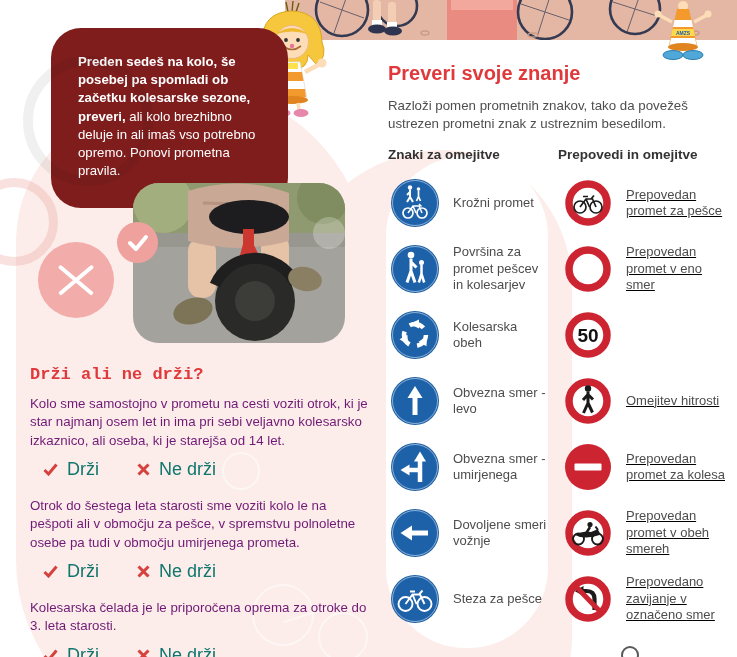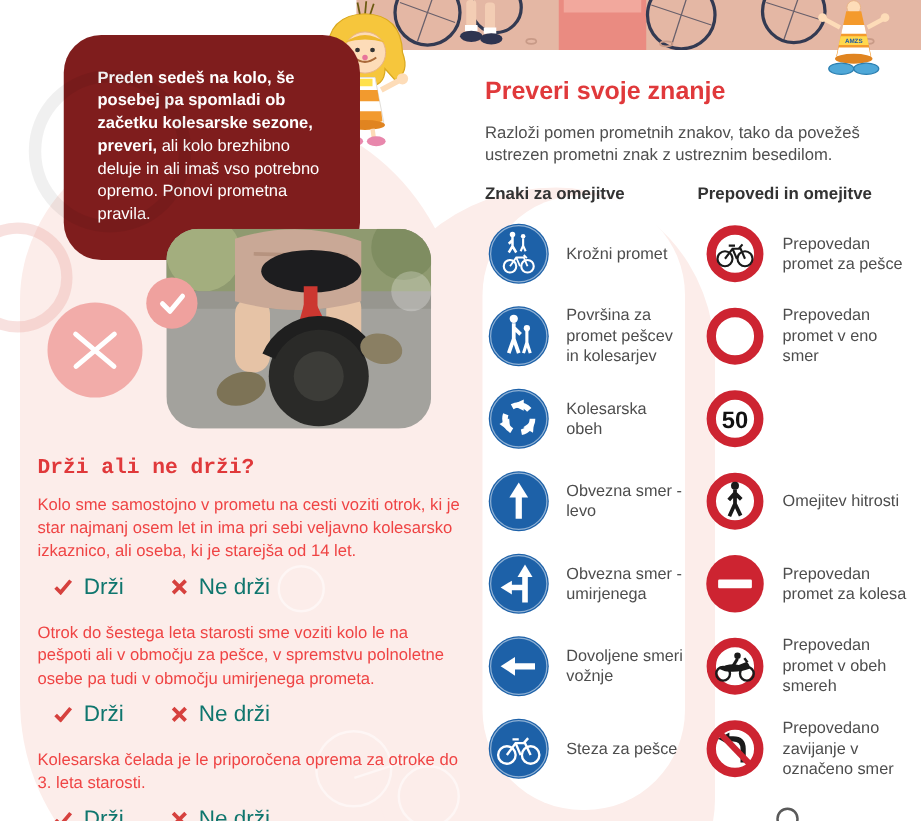--- a/index.html
+++ b/index.html
@@ -40,31 +40,31 @@
 
   
   .quiz{position:absolute;left:388px;top:62px;width:348px;}
   .quiz h2{margin:0;color:#e0393b;font-size:20px;font-weight:bold;}
   .quiz .intro{margin:12px 0 12px;width:322px;color:#4f4f4f;font-size:13.3px;line-height:1.38;}
   .col-headers{position:absolute;left:0;top:85px;width:348px;font-size:13.5px;font-weight:bold;color:#333;}
   .col-headers .h-left{position:absolute;left:0;top:0;}
   .col-headers .h-right{position:absolute;left:170px;top:0;}
   .sign-col{position:absolute;top:108px;}
   .sign-col.left{left:2px;width:160px;}
-  .sign-col.right{left:175px;width:172px;}
+  .sign-col.right{left:175px;width:172px;text-decoration:underline;}
   .sign-row{display:flex;align-items:center;height:66px;}
   .sign-icon{width:50px;height:50px;flex:0 0 50px;}
   .sign-label{margin-left:13px;font-size:13px;line-height:1.26;color:#4d4d4d;}
   .sign-col.left .sign-label{width:96px;}
   .sign-col.right .sign-label{width:108px;}
 
   
   .truth{position:absolute;left:30px;top:365px;width:340px;}
   .truth h2{margin:0 0 11px;color:#e0393b;font-size:17px;font-weight:bold;font-family:Liberation Mono, monospace;}
-  .truth p{margin:0 0 9px;color:#ef4444;font-size:13.3px;line-height:1.38;}
+  .truth p{margin:0 0 9px;color:#701a75;font-size:13.3px;line-height:1.38;}
   .answers{display:flex;gap:38px;margin:2px 0 17px 13px;}
   .answer{display:flex;align-items:center;gap:9px;color:#0f766e;font-size:18px;}
   .answer svg{display:block;}
 
   .partial-ring{position:absolute;left:621px;top:646px;width:14px;height:14px;border-radius:50%;
                 border:2px solid #5a5a5a;background:#fff;}
 </style>
 </head>
 <body>
 

